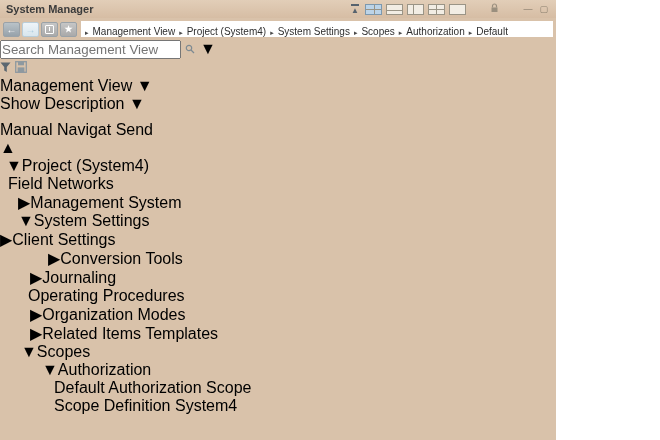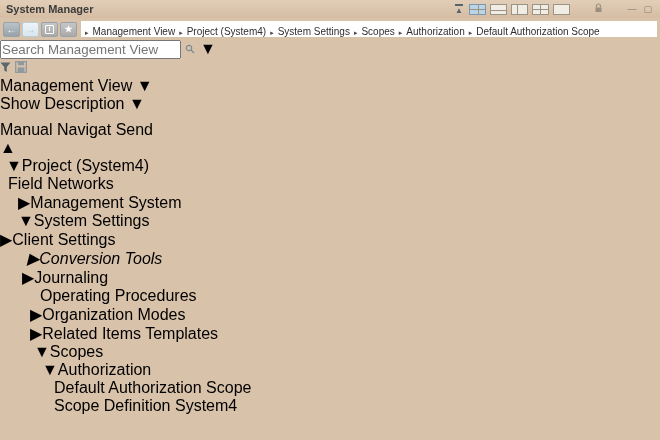--- a/index.html
+++ b/index.html
@@ -1,17 +1,17 @@
 <!DOCTYPE html>
 <html><head>
 <meta charset="utf-8">
 <style>
   * { margin:0; padding:0; box-sizing:border-box; font-family:"Liberation Sans", sans-serif; }
   html,body { width:660px; height:440px; overflow:hidden; }
-  .window { width:660px; height:440px; background:#d9c2aa; display:flex; flex-direction:column; }
+  .window { width:556px; height:440px; background:#d9c2aa; display:flex; flex-direction:column; }
 
   
   .titlebar { height:18px; display:flex; align-items:center; padding:0 6px; background:linear-gradient(#e2ceb8,#d6bda4); }
   .titlebar .title { font-size:11px; font-weight:bold; color:#3b3b3b; flex:1; }
   .tb-icons { display:flex; align-items:center; gap:4px; }
   .lay { width:17px; height:11px; border:1px solid #9a9486; background:#f2ede4; position:relative; }
   .lay.active { background:#bcd4e8; border-color:#7d98ad; }
   .lay.grid::before { content:""; position:absolute; left:50%; top:0; bottom:0; width:1px; background:#9a9486; }
   .lay.grid::after { content:""; position:absolute; top:50%; left:0; right:0; height:1px; background:#9a9486; }
   .lay.hsplit::after { content:""; position:absolute; top:60%; left:0; right:0; height:1px; background:#9a9486; }
@@ -212,26 +212,26 @@
       <div class="tree" id="tree">
         <div class="tree-scroll">
           <span>▲</span>
           <span class="tree-thumb"></span>
         </div>
       <div class="tree-row" style="padding-left: 6px;"><span class="tree-arrow">▼</span><span class="tree-label">Project (System4)</span></div>
           <div class="tree-row" style="padding-left: 8px;"><span class="tree-arrow"></span><span class="tree-label">Field Networks</span></div>
           <div class="tree-row" style="padding-left: 18px;"><span class="tree-arrow">▶</span><span class="tree-label">Management System</span></div>
           <div class="tree-row" style="padding-left: 18px;"><span class="tree-arrow">▼</span><span class="tree-label">System Settings</span></div>
           <div class="tree-row" style=""><span class="tree-arrow">▶</span><span class="tree-label">Client Settings</span></div>
-          <div class="tree-row" style="padding-left: 27px; font-style: italic;"><span class="tree-arrow">▶</span><span class="tree-label">Conversion Tools</span></div>
-          <div class="tree-row" style="padding-left: 22px;"><span class="tree-arrow">▶</span><span class="tree-label">Journaling</span></div>
-          <div class="tree-row" style="padding-left: 40px;"><span class="tree-arrow"></span><span class="tree-label">Operating Procedures</span></div>
+          <div class="tree-row" style="padding-left: 48px;"><span class="tree-arrow">▶</span><span class="tree-label">Conversion Tools</span></div>
+          <div class="tree-row" style="padding-left: 30px;"><span class="tree-arrow">▶</span><span class="tree-label">Journaling</span></div>
+          <div class="tree-row" style="padding-left: 28px;"><span class="tree-arrow"></span><span class="tree-label">Operating Procedures</span></div>
           <div class="tree-row" style="padding-left: 30px;"><span class="tree-arrow">▶</span><span class="tree-label">Organization Modes</span></div>
           <div class="tree-row" style="padding-left: 30px;"><span class="tree-arrow">▶</span><span class="tree-label">Related Items Templates</span></div>
-          <div class="tree-row" style="padding-left: 34px;"><span class="tree-arrow">▼</span><span class="tree-label">Scopes</span></div>
+          <div class="tree-row" style="padding-left: 21px;"><span class="tree-arrow">▼</span><span class="tree-label">Scopes</span></div>
           <div class="tree-row" style="padding-left: 42px;"><span class="tree-arrow">▼</span><span class="tree-label">Authorization</span></div>
           <div class="tree-row sel" style="padding-left: 54px;"><span class="tree-arrow"></span><span class="tree-label">Default Authorization Scope</span></div>
           <div class="tree-row" style="padding-left: 54px;"><span class="tree-arrow"></span><span class="tree-label">Scope Definition System4</span></div>
         </div>
 
     </div>
 
   </div>
 
   <div class="bottom-strip"></div>

